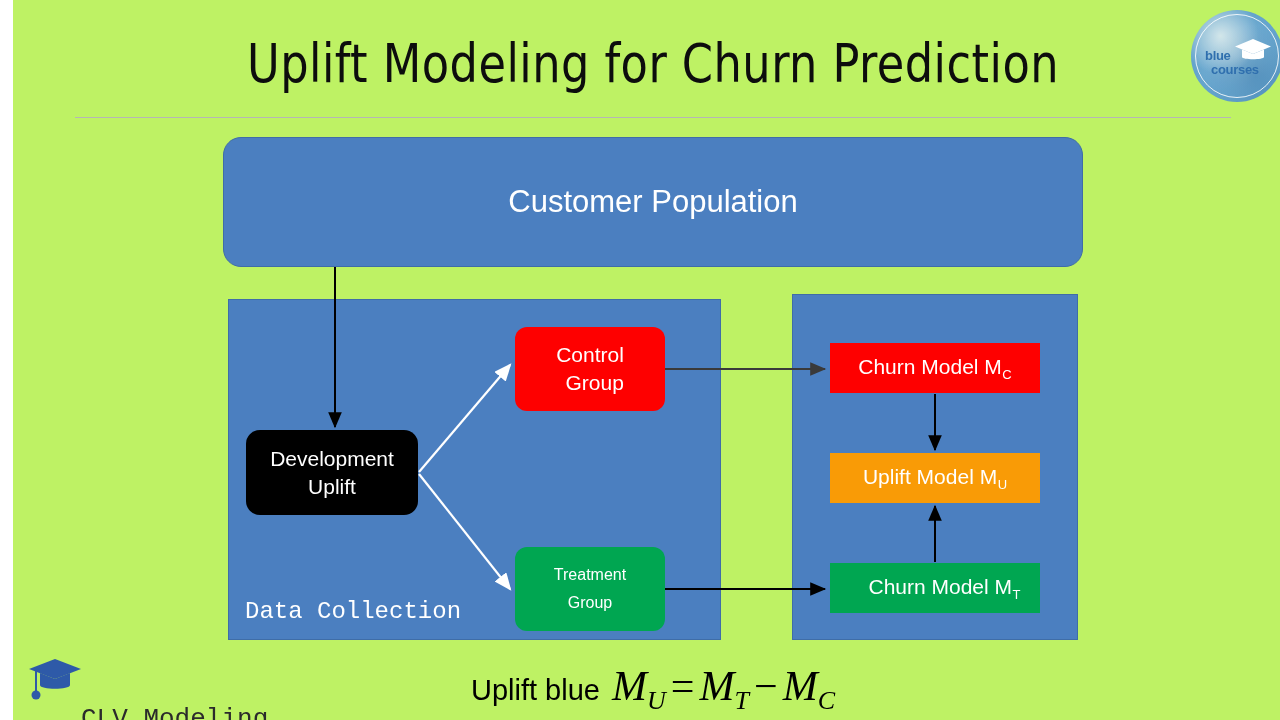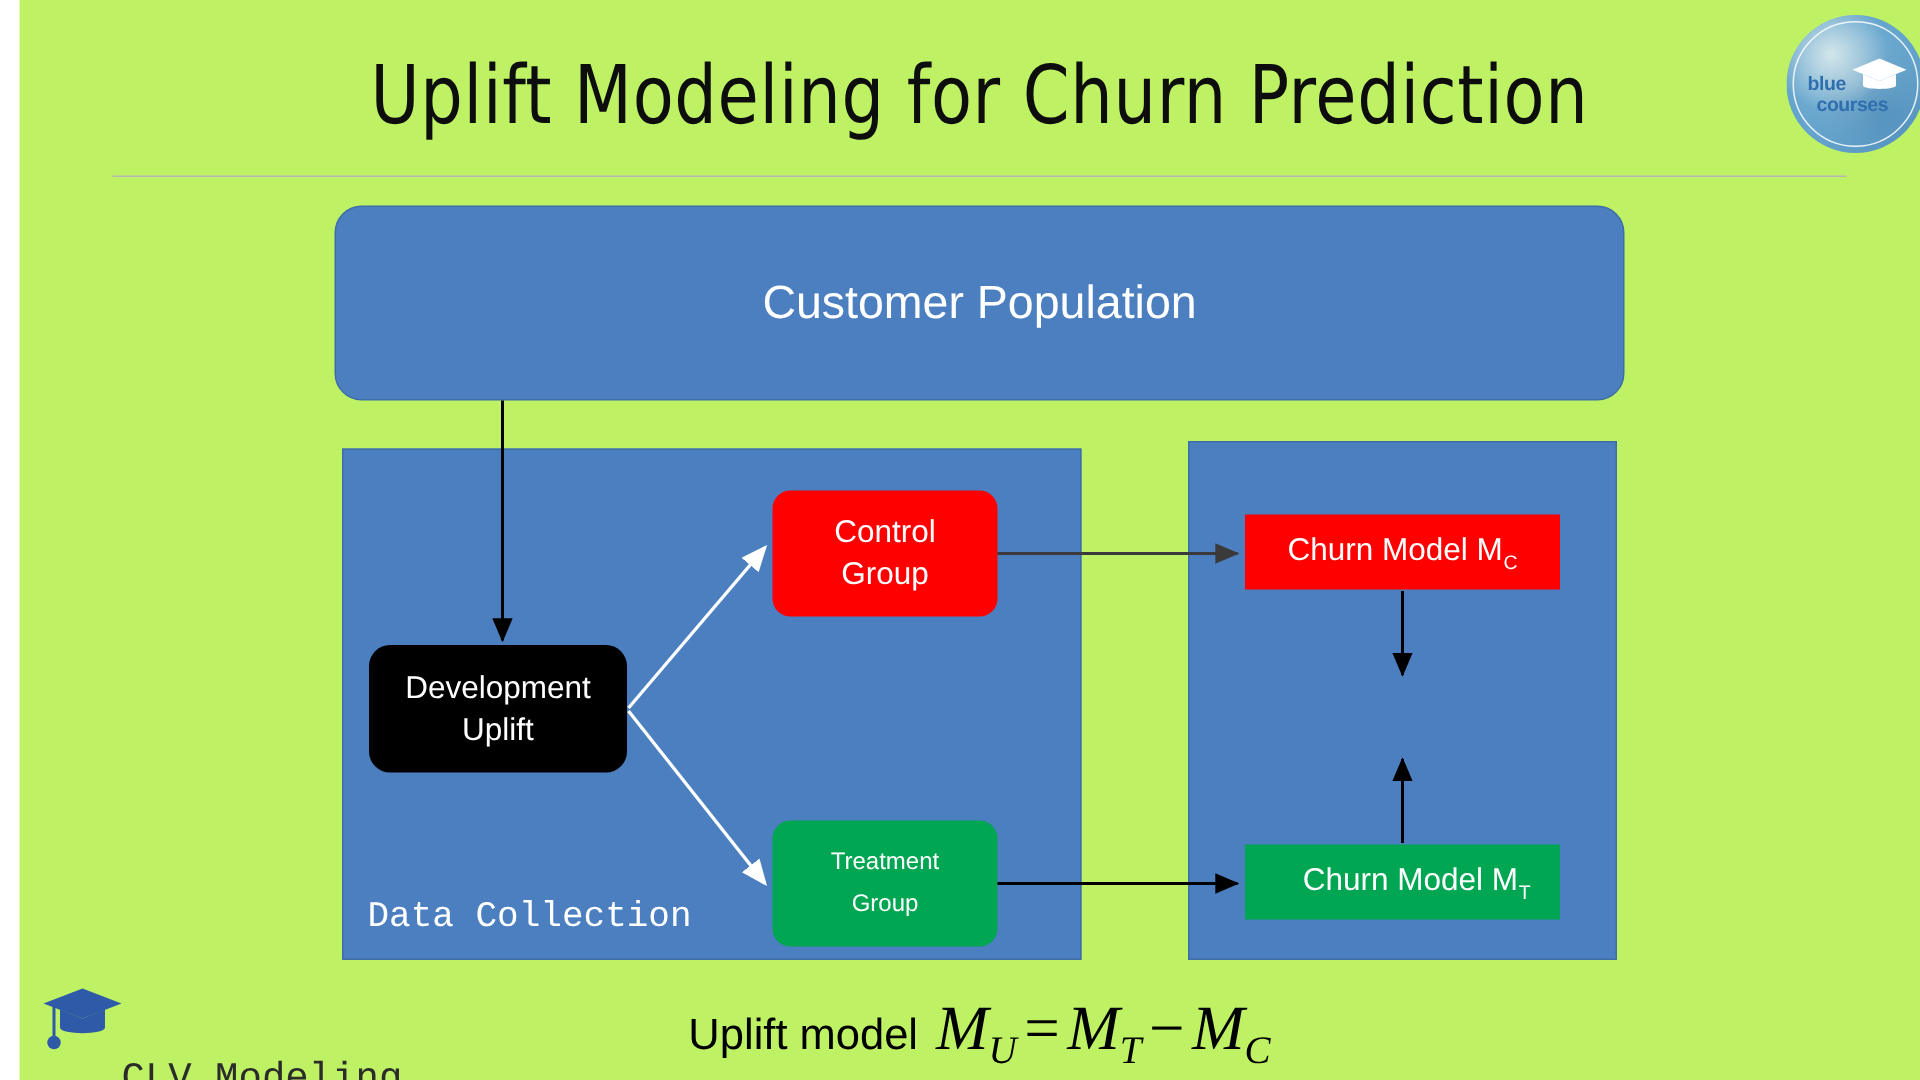--- a/index.html
+++ b/index.html
@@ -193,20 +193,21 @@
   
   #control-group {
     left: 502px;
     top: 327px;
     width: 150px;
     height: 84px;
     background: #fe0000;
     border-radius: 12px;
     font-size: 21px;
     line-height: 28px;
+    text-align: right;
   }
   #treatment-group {
     left: 502px;
     top: 547px;
     width: 150px;
     height: 84px;
     background: #00a651;
     border-radius: 12px;
     font-size: 16px;
     line-height: 28px;
@@ -317,20 +318,25 @@
       <span>Group</span>
     </span>
   </div>
 
   <div class="node model-box" id="churn-model-c">
     <span>
       <span>Churn Model M</span><span class="sub">C</span>
     </span>
   </div>
 
+  <div class="node model-box" id="uplift-model-u">
+    <span>
+      <span>Uplift Model M</span><span class="sub">U</span>
+    </span>
+  </div>
 
   <div class="node model-box" id="churn-model-t">
     <span>
       <span>Churn Model M</span><span class="sub">T</span>
     </span>
   </div>
 
   <svg id="arrow-layer" viewBox="0 0 1280 720">
     <defs>
       <marker id="ah-black" markerWidth="9" markerHeight="9" refX="7.4" refY="3.4" orient="auto" markerUnits="strokeWidth">
@@ -353,21 +359,21 @@
     <line x1="652" y1="369" x2="812" y2="369" stroke="#3a3a3a" stroke-width="2" marker-end="url(#ah-gray)"></line>
 
     <line x1="652" y1="589" x2="812" y2="589" stroke="#000000" stroke-width="2" marker-end="url(#ah-black)"></line>
 
     <line x1="922" y1="394" x2="922" y2="450" stroke="#000000" stroke-width="2" marker-end="url(#ah-black)"></line>
 
     <line x1="922" y1="562" x2="922" y2="506" stroke="#000000" stroke-width="2" marker-end="url(#ah-black)"></line>
   </svg>
 
   <div id="formula">
-    <span>Uplift model</span><span class="math"><span>M</span><span class="sub">U</span><span class="op">=</span><span>M</span><span class="sub">T</span><span class="op">−</span><span>M</span><span class="sub">C</span></span>
+    <span>Uplift blue</span><span class="math"><span>M</span><span class="sub">U</span><span class="op">=</span><span>M</span><span class="sub">T</span><span class="op">−</span><span>M</span><span class="sub">C</span></span>
   </div>
 
   <div id="clv-logo">
     <svg class="clv-cap" viewBox="0 0 56 46">
       <polygon points="28,4 54,14 28,24 2,14" fill="#2e5aa8"></polygon>
       <path d="M13,18 L13,30 C13,35 43,35 43,30 L43,18 L28,24 Z" fill="#2e5aa8"></path>
       <line x1="9" y1="16" x2="9" y2="38" stroke="#2e5aa8" stroke-width="2"></line>
       <circle cx="9" cy="40" r="4.5" fill="#2e5aa8"></circle>
     </svg>
     <div class="clv-text">CLV Modeling</div>

